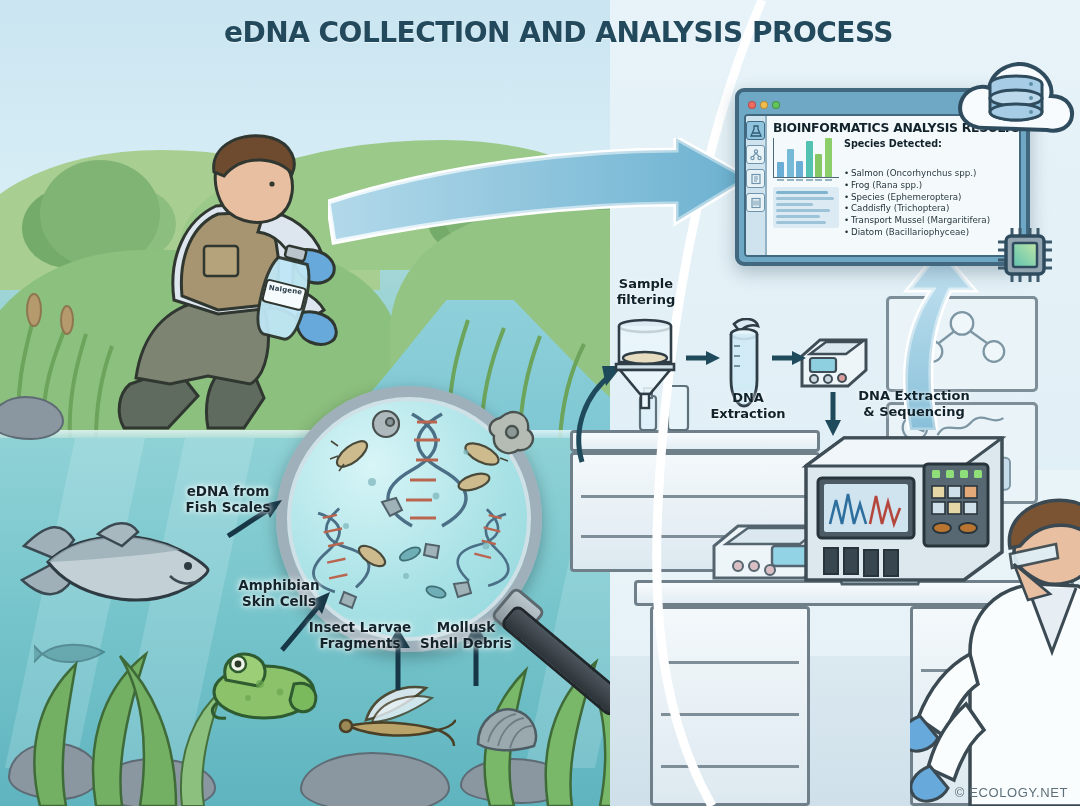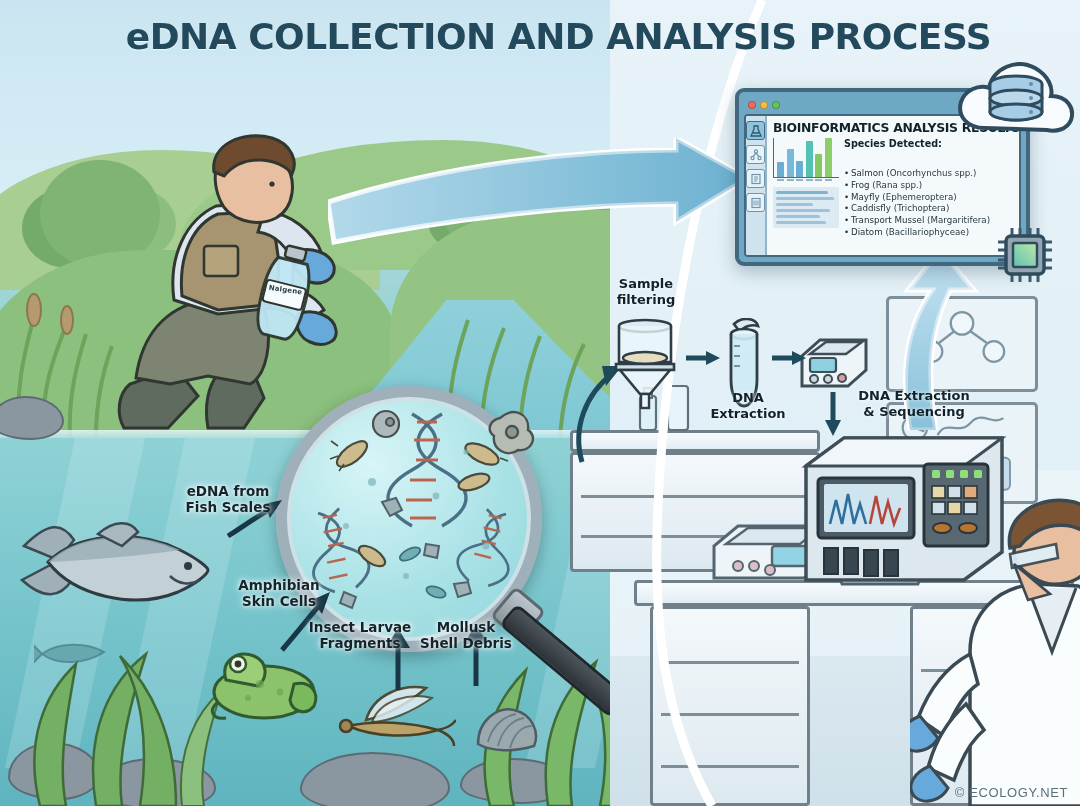--- a/index.html
+++ b/index.html
@@ -15,21 +15,21 @@
   }
 
   
   .wm { position: absolute; opacity: .45; pointer-events: none; }
   .wm svg { display: block; }
 
   
   #title {
     position: absolute; top: 16px; left: 0; width: 100%;
     text-align: center; z-index: 40;
-    font-size: 36px; font-weight: 700; letter-spacing: -.5px;
+    font-size: 28px; font-weight: 700; letter-spacing: -.5px;
     color: #23495c;
     font-family: "DejaVu Sans", sans-serif;
     text-shadow: 0 1px 0 #eaf6fb;
     padding-left: 37px;
   }
 
   
   #field-scene {
     position: absolute; left: 0; top: 0; width: 760px; height: 806px;
     z-index: 5;
@@ -862,21 +862,21 @@
             <div id="species-head">Species Detected:</div>
             <div class="sp-row">
               <span class="bullet">•</span><b>Salmon</b>
               <span class="sci">(Oncorhynchus spp.)</span>
             </div>
             <div class="sp-row">
               <span class="bullet">•</span><b>Frog</b>
               <span class="sci">(Rana spp.)</span>
             </div>
             <div class="sp-row">
-              <span class="bullet">•</span><b>Mayfly</b>
+              <span class="bullet">•</span><b>Species</b>
               <span class="sci">(Ephemeroptera)</span>
             </div>
             <div class="sp-row">
               <span class="bullet">•</span><b>Caddisfly</b>
               <span class="sci">(Trichoptera)</span>
             </div>
             <div class="sp-row">
               <span class="bullet">•</span><b>Transport Mussel</b>
               <span class="sci">(Margaritifera)</span>
             </div>

